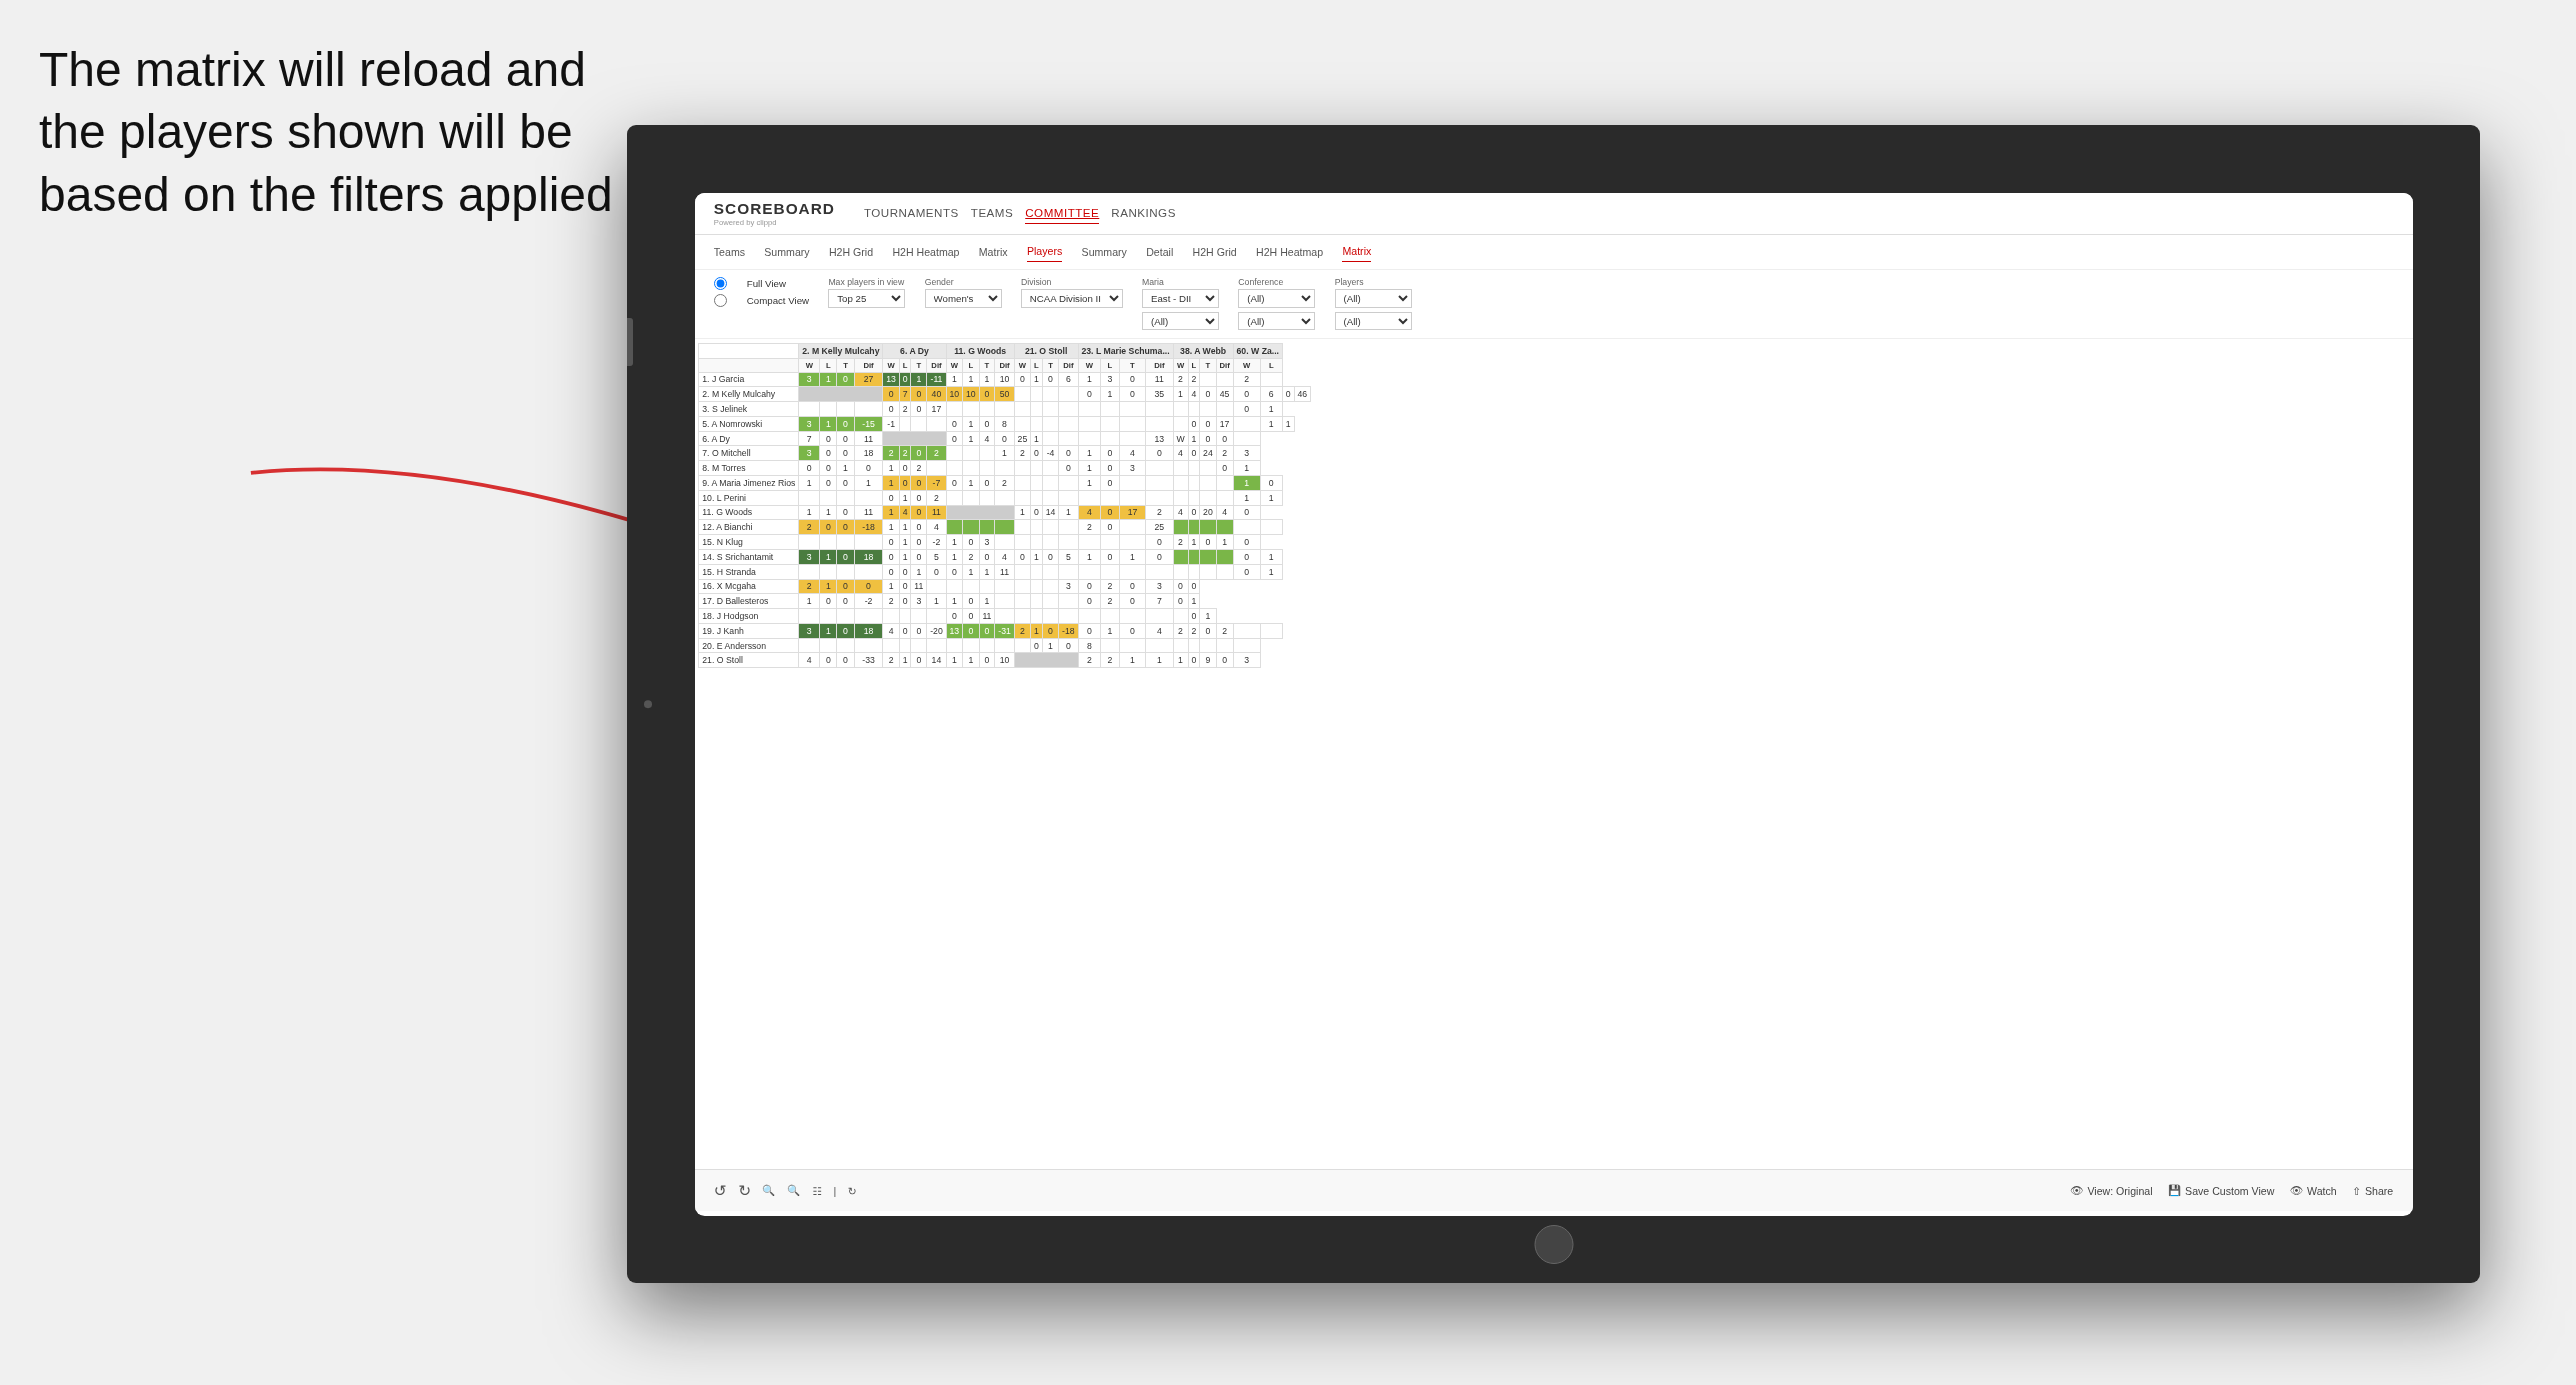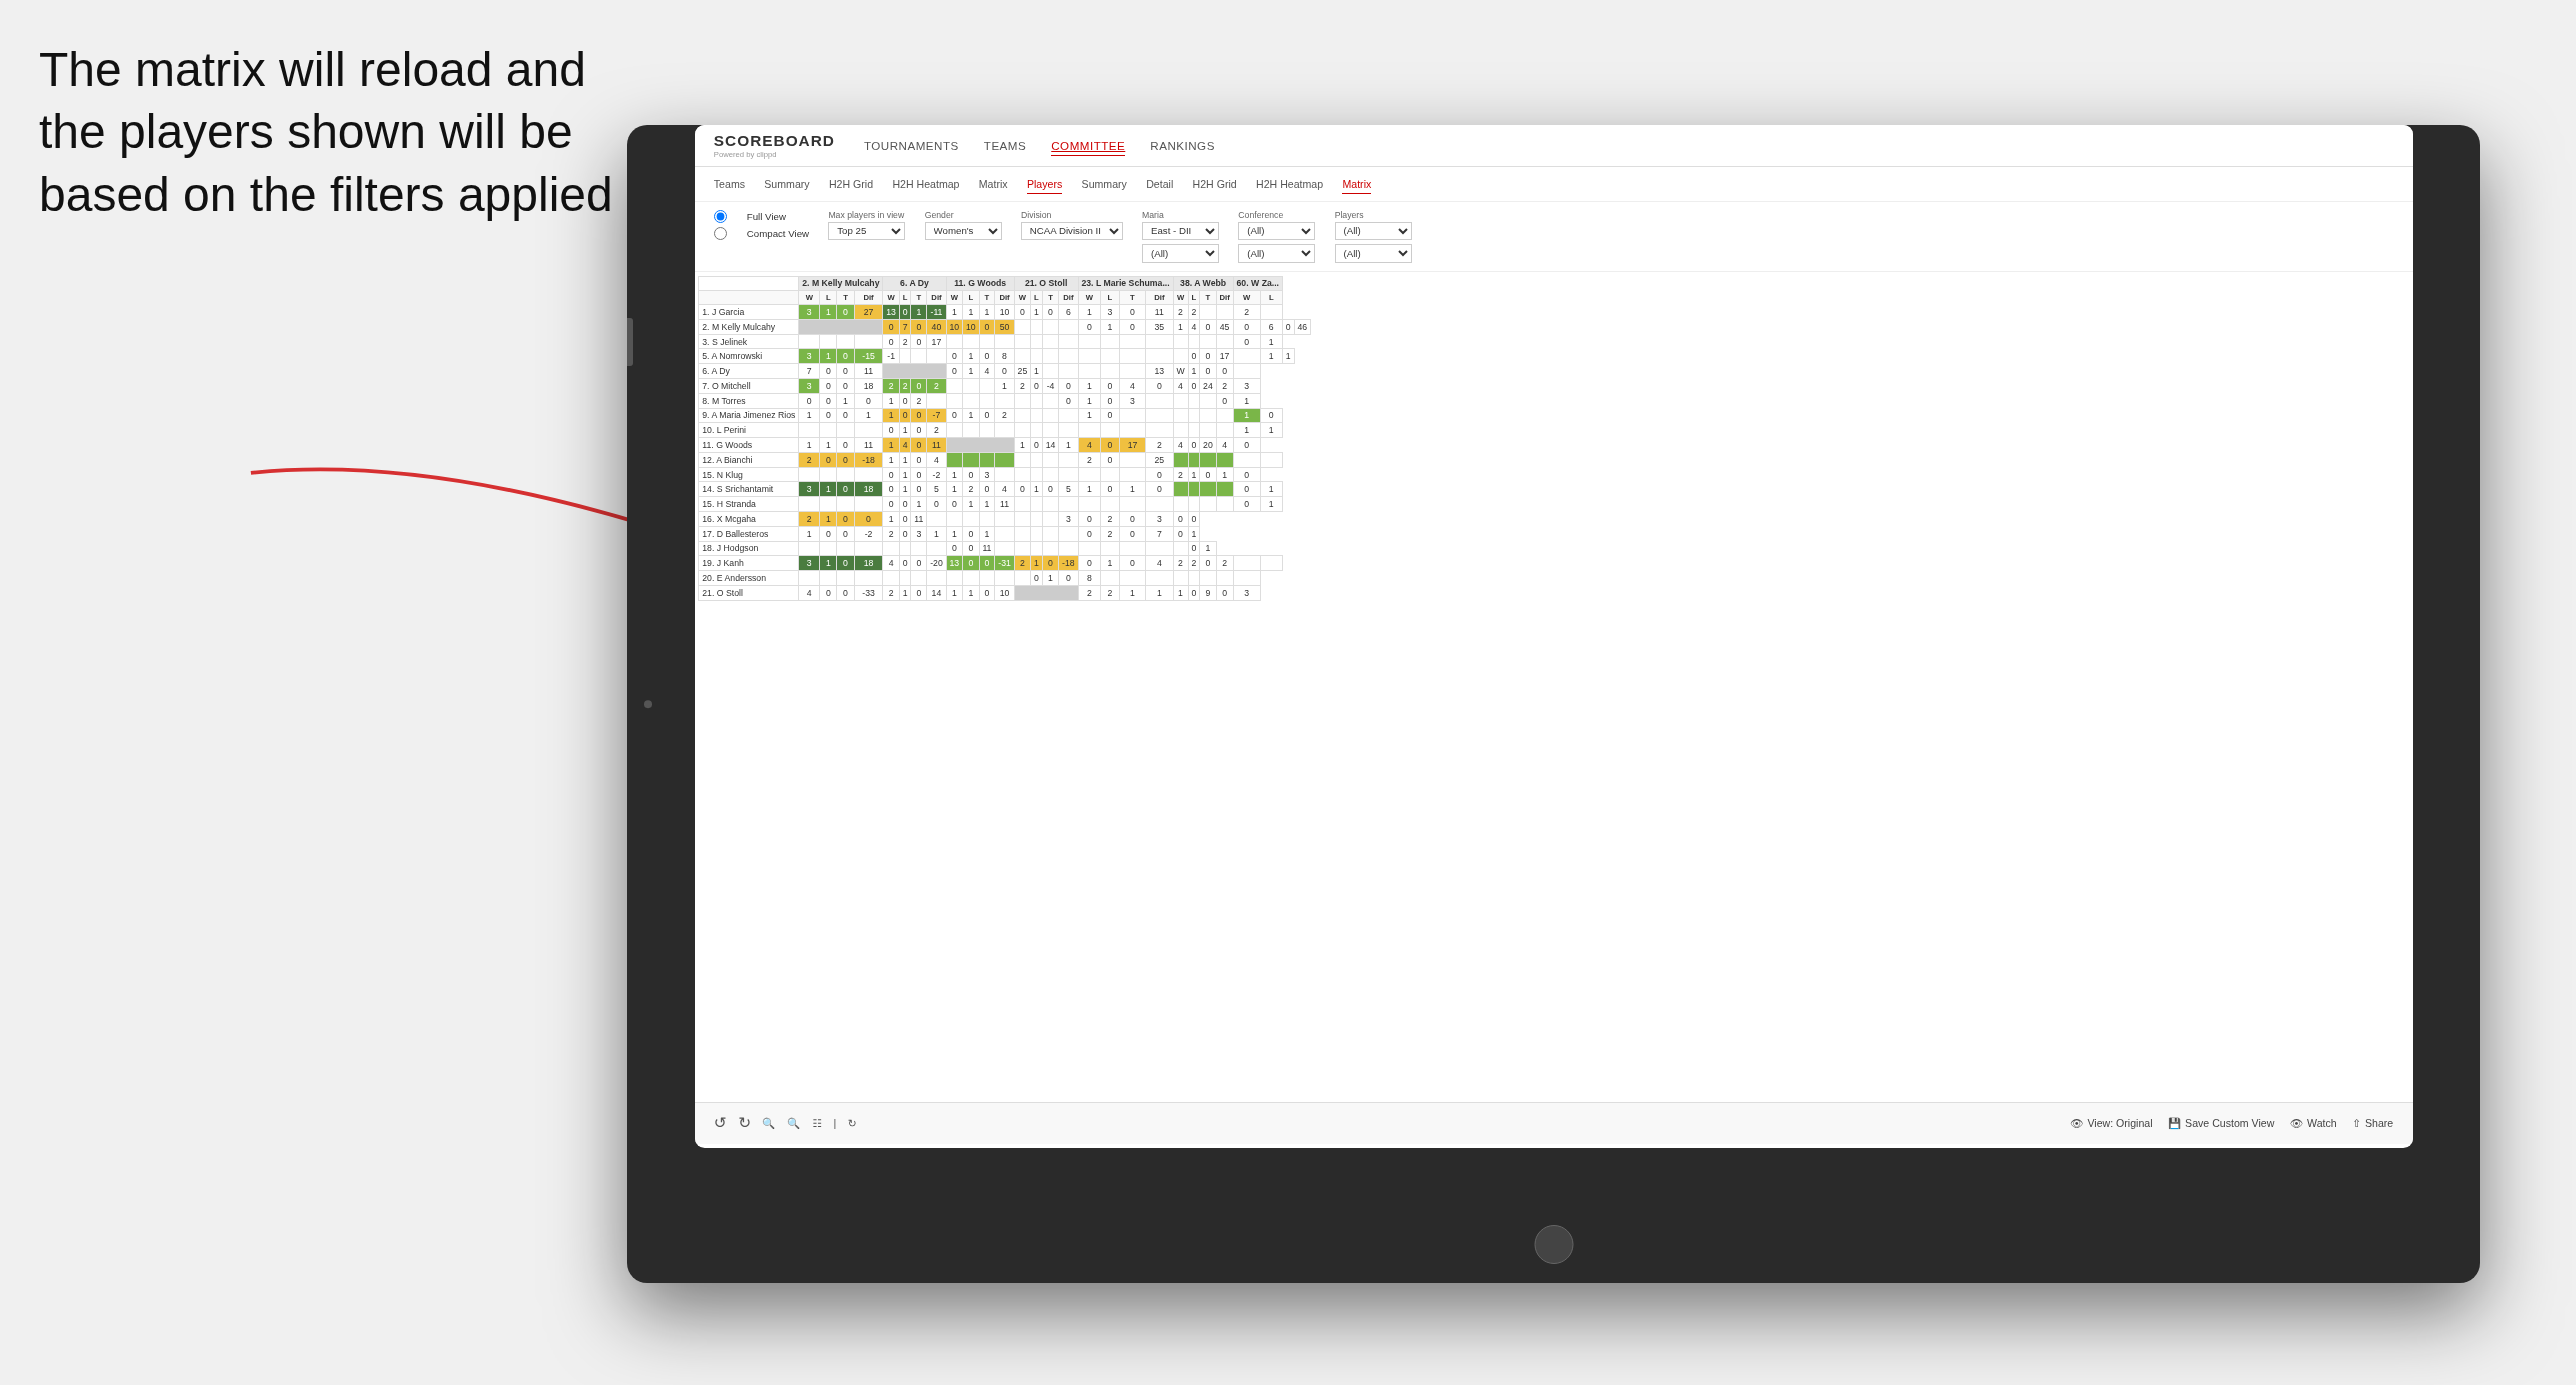--- a/index.html
+++ b/index.html
@@ -25,23 +25,24 @@
     }
 
     
     .tablet {
       position: absolute;
       top: 125px;
       left: 627px;
       width: 1853px;
       height: 1158px;
       background: #2a2a2a;
-      border-radius: 20px;
+      border-radius: 9px;
       box-shadow: 0 29px 77px rgba(0,0,0,0.5);
       display: flex;
+      align-items: center;
       justify-content: center;
     }
 
     .tablet-screen {
       width: 1718px;
       height: 1023px;
       background: #fff;
       border-radius: 9.7px;
       overflow: hidden;
       position: relative;
@@ -70,21 +71,21 @@
       letter-spacing: 1px;
     }
 
     .logo-sub {
       font-size: 7.7px;
       color: #999;
     }
 
     .nav-items {
       display: flex;
-      gap: 25px;
+      gap: 12px;
     }
 
     .nav-item {
       font-size: 11.6px;
       color: #555;
       cursor: pointer;
       padding: 3.9px 0;
       font-weight: 500;
       letter-spacing: 0.5px;
     }

